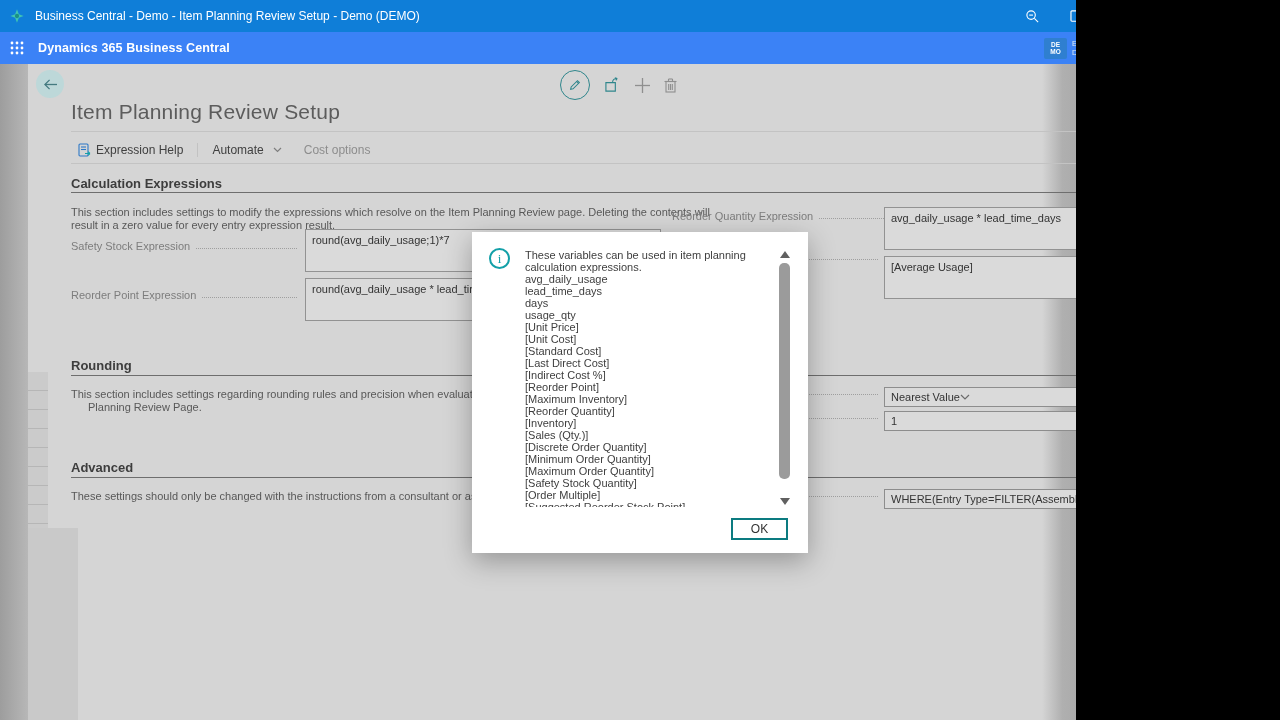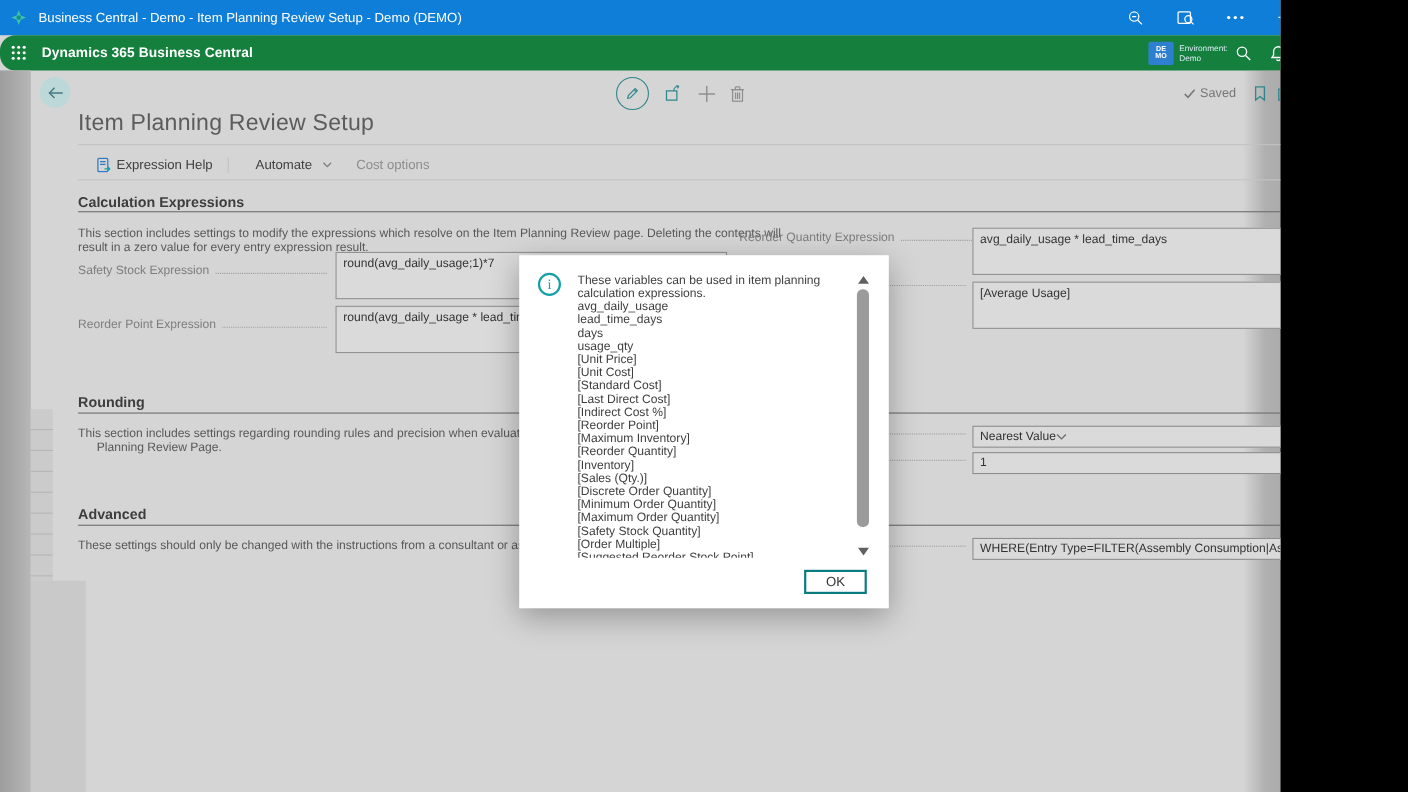--- a/index.html
+++ b/index.html
@@ -1,27 +1,27 @@
 <!DOCTYPE html>
 <html><head>
 <meta charset="utf-8">
 <style>
   * { margin:0; padding:0; box-sizing:border-box; }
   body { font-family:"Liberation Sans", sans-serif; background:#000; }
-  #screen { position:relative; width:1164px; height:720px; overflow:hidden; background:#d5d5d5; }
+  #screen { position:relative; width:1076px; height:720px; overflow:hidden; background:#d5d5d5; }
 
   
   .titlebar { position:absolute; left:0; top:0; width:1280px; height:32px; background:#0f7ed8; display:flex; align-items:center; }
   .titlebar-title { color:#fff; font-size:12px; margin-left:10px; }
   .win-controls { position:absolute; right:0; top:0; height:32px; display:flex; }
   .win-btn { width:45px; height:32px; display:flex; align-items:center; justify-content:center; color:#fff; cursor:default; }
   .app-icon { margin-left:9px; display:flex; }
 
   
-  .appbar { position:absolute; left:0; top:32px; width:1280px; height:32px; background:#15803d; display:flex; align-items:center;border-radius:14px; }
+  .appbar { position:absolute; left:0; top:32px; width:1280px; height:32px; background:#3b82f6; display:flex; align-items:center; }
   .waffle { margin-left:10px; display:flex; }
   .brand { color:#fff; font-size:12.5px; font-weight:700; margin-left:14px; letter-spacing:.1px; }
   .appbar-right { position:absolute; right:6px; top:0; height:32px; display:flex; align-items:center; gap:0; }
   .env-badge { width:23px; height:21px; background:#2f7fd0; border-radius:2px; color:#fff; font-size:6.5px; font-weight:700; display:flex; flex-direction:column; align-items:center; justify-content:center; line-height:7px; }
   .env-text { color:#dcebf7; font-size:7.5px; line-height:9px; margin-left:5px; width:42px; }
   .hdr-icon { width:32px; height:32px; display:flex; align-items:center; justify-content:center; color:#fff; }
   .avatar { width:24px; height:24px; border-radius:50%; background:#ecf1f5; color:#07518c; font-size:10px; font-weight:700; display:flex; align-items:center; justify-content:center; margin:0 4px; }
 
   
   .backdrop-left { position:absolute; left:0; top:64px; width:28px; height:656px; background:linear-gradient(to right,#9d9d9d,#b7b7b7); }
@@ -35,21 +35,21 @@
   .page-title { position:absolute; left:71px; top:100px; font-size:21px; font-weight:300; color:#5c5c5c; letter-spacing:.2px; }
   .rule { position:absolute; left:71px; width:1125px; border-top:1px solid #c3c3c3; }
   .center-actions { position:absolute; left:560px; top:70px; display:flex; align-items:center; gap:14px; }
   .pencil-circle { width:30px; height:30px; border:1.5px solid #2f868c; border-radius:50%; display:flex; align-items:center; justify-content:center; color:#2f868c; }
   .act-icon { display:flex; align-items:center; justify-content:center; }
   .saved-wrap { position:absolute; left:1076px; top:79px; display:flex; align-items:center; gap:4px; color:#767676; font-size:11.5px; }
   .tr-icons { position:absolute; left:1140px; top:78px; display:flex; gap:10px; color:#2f868c; }
 
   
   .toolbar { position:absolute; left:78px; top:141px; height:18px; display:flex; align-items:center; font-size:12px; color:#404040; }
-  .tb-item { display:flex; align-items:center; gap:5px;margin-left:10px; }
+  .tb-item { display:flex; align-items:center; gap:5px; }
   .tb-divider { width:1px; height:14px; background:#c2c2c2; margin:0 14px; }
   .tb-muted { color:#8d8d8d; }
   .chev { margin-left:4px; display:flex; }
 
   
   .sec-head { position:absolute; left:71px; font-size:13px; font-weight:700; color:#3d3d3d; }
   .sec-rule { position:absolute; left:71px; width:1125px; border-top:1px solid #6e6e6e; }
   .desc { position:absolute; left:71px; font-size:11px; color:#585858; line-height:13px; white-space:nowrap; }
 
   .frow { position:absolute; display:flex; align-items:flex-end; height:13px; }

